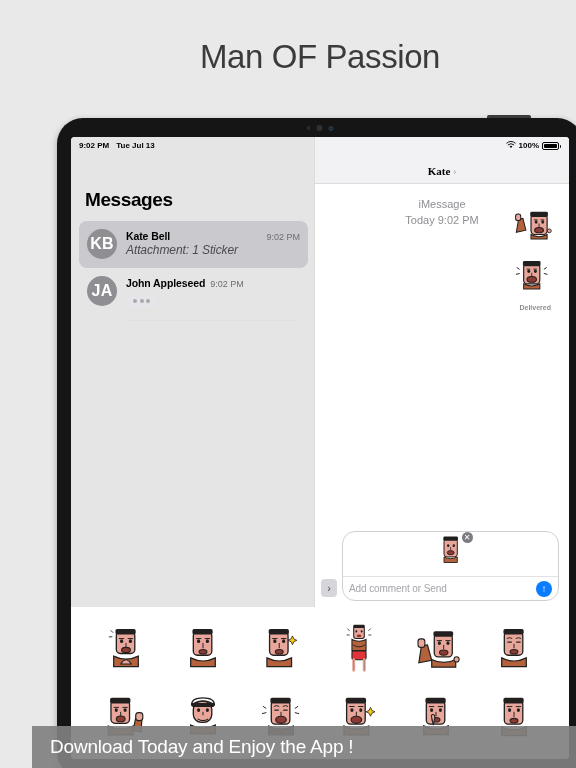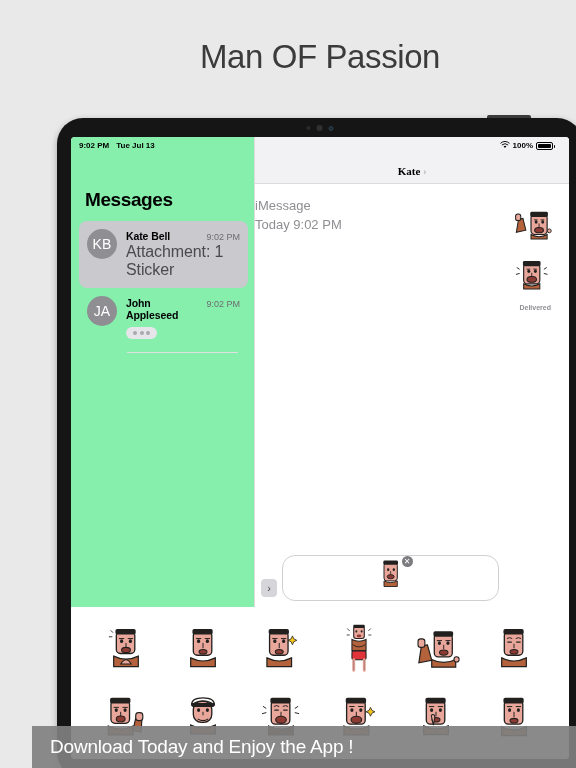--- a/index.html
+++ b/index.html
@@ -43,52 +43,52 @@
   .vol-dn { top: 104px; height: 34px; }
   .pwr-btn { position: absolute; top: -3px; right: 52px; width: 44px; height: 3px; background: #3a3a3a; border-radius: 2px 2px 0 0; }
 
   
   .statusbar {
     position: absolute; top: 0; left: 0; width: 498px; height: 17px;
     display: flex; align-items: center; z-index: 5;
     font-size: 8px; color: #000; font-weight: 600;
   }
   .sb-left { display: flex; gap: 7px; padding-left: 8px; }
-  .sb-right { margin-left: auto; display: flex; align-items: center; gap: 3px; padding-right: 16px; }
+  .sb-right { margin-left: auto; display: flex; align-items: center; gap: 3px; padding-right: 10px; }
   .wifi-ico { display: inline-block; }
   .batt { width: 17px; height: 8px; border: 1px solid #000; border-radius: 2px; position: relative; }
   .batt::after { content:""; position:absolute; right:-3px; top:2.5px; width:1.5px; height:3px; background:#000; border-radius:0 1px 1px 0; }
   .batt-fill { position:absolute; left:1px; top:1px; bottom:1px; right:1px; background:#000; border-radius:1px; }
 
   
   .split { position: absolute; top: 0; left: 0; width: 498px; height: 470px; display: flex; }
-  .sidebar { width: 184px; height: 470px; background: #86efac; position: relative; border-right: 1px solid #dcdcdc; }
+  .sidebar { width: 244px; height: 470px; background: #e5e5e5; position: relative; border-right: 1px solid #dcdcdc; }
   .convo { flex: 1; height: 470px; background: #fff; position: relative; }
 
   .sidebar-title { position: absolute; top: 52px; left: 14px; font-size: 19px; font-weight: 700; color: #000; letter-spacing: -0.4px; }
 
   .chat-list { position: absolute; top: 84px; left: 8px; right: 6px; }
   .chat-row { display: flex; align-items: flex-start; padding: 8px 8px 9px 8px; border-radius: 8px; gap: 9px; }
   .chat-row.selected { background: #c9c9ce; }
-  .avatar { width: 30px; height: 30px; border-radius: 50%; background: #8e8e93; color: #fff; font-size: 14px; font-weight: 400; display: flex; align-items: center; justify-content: center; flex-shrink: 0; letter-spacing: 0.2px; }
+  .avatar { width: 30px; height: 30px; border-radius: 50%; background: #8e8e93; color: #fff; font-size: 16px; font-weight: 700; display: flex; align-items: center; justify-content: center; flex-shrink: 0; letter-spacing: 0.2px; }
   .chat-body { flex: 1; min-width: 0; padding-top: 1px; }
   .chat-top { display: flex; align-items: baseline; gap: 5px; }
   .chat-name { font-size: 10.5px; font-weight: 700; color: #000; letter-spacing: -0.1px; }
   .chat-time { font-size: 9px; color: #6d6d72; margin-left: auto; white-space: nowrap; }
   .chat-time.inline { margin-left: 0; }
-  .chat-preview { font-size: 16px; color: #4a4a4f; margin-top: 1px; letter-spacing: -0.1px; }
+  .chat-preview { font-size: 12px; color: #4a4a4f; margin-top: 1px; letter-spacing: -0.1px; font-style: italic; }
   .typing { display: inline-flex; align-items: center; gap: 2.5px; background: #e5e5ea; border-radius: 9px; padding: 4px 7px; margin-top: 3px; }
   .typing i { width: 4px; height: 4px; border-radius: 50%; background: #a8a8ad; display: block; }
   .list-divider { height: 1px; background: #e0e0e2; margin: 4px 10px 0 48px; }
 
   
   .convo-header { height: 47px; background: #f2f2f4; display: flex; align-items: flex-end; justify-content: center; padding-bottom: 6px; border-bottom: 1px solid #dcdcdc; }
   .convo-title { font-size: 11px; font-weight: 700; color: #000; font-family: Liberation Serif, serif; }
   .convo-chevron { font-size: 9px; color: #9a9a9f; margin-left: 3px; }
-  .convo-meta { text-align: left; margin-top: 13px; font-size: 13px; color: #8e8e93; line-height: 1.45; }
+  .convo-meta { text-align: center; margin-top: 13px; font-size: 11px; color: #8e8e93; line-height: 1.45; }
   .msg-stack { position: absolute; right: 16px; top: 66px; display: flex; flex-direction: column; align-items: flex-end; gap: 2px; }
   .delivered { font-size: 7px; color: #8e8e93; font-weight: 600; margin-top: 1px; margin-right: 2px; }
 
   
   .input-area { position: absolute; left: 0; bottom: 0; width: 250px; }
   .input-row { display: flex; align-items: flex-end; gap: 5px; padding: 0 6px 6px 6px; }
   .expand-btn { width: 16px; height: 18px; border-radius: 4px; background: #d6d6da; display: flex; align-items: center; justify-content: center; color: #4a4a4f; font-size: 11px; flex-shrink: 0; margin-bottom: 4px; }
   .input-box { flex: 1; border: 1px solid #d0d0d4; border-radius: 13px; background: #fff; overflow: hidden; }
   .preview-pane { height: 44px; display: flex; align-items: center; justify-content: center; position: relative; }
   .preview-sticker { position: relative; }
@@ -246,20 +246,24 @@
                       <rect x="9" y="3" width="21" height="6" rx="2" fill="#22201f"></rect>
                       <ellipse cx="16" cy="16" rx="1.7" ry="2" fill="#22201f"></ellipse>
                       <ellipse cx="24" cy="16" rx="1.7" ry="2" fill="#22201f"></ellipse>
                       <path d="M19.5 18 v5" stroke="#22201f" stroke-width="1.1"></path>
                       <ellipse cx="19.5" cy="26" rx="5" ry="3" fill="#8d3a33" stroke="#22201f" stroke-width="1.2"></ellipse>
                       <path d="M10 32 q9.5 5 19 0 v8 h-19 z" fill="#b4623c" stroke="#22201f" stroke-width="1.3"></path>
                     </svg>
                     <div class="close-x">✕</div>
                   </div>
                 </div>
+                <div class="comment-row">
+                  <span class="comment-ph">Add comment or Send</span>
+                  <div class="send-btn">↑</div>
+                </div>
               </div>
             </div>
 
             <div class="app-drawer">
               <div class="app-ico" style="background:#fff;border:1px solid #e3e3e6;">
                 <svg width="13" height="13" viewBox="0 0 14 14">
                   <g>
                     <ellipse cx="7" cy="3.5" rx="1.6" ry="3.1" fill="#fdc60b"></ellipse>
                     <ellipse cx="7" cy="10.5" rx="1.6" ry="3.1" fill="#30c2f3"></ellipse>
                     <ellipse cx="3.5" cy="7" rx="3.1" ry="1.6" fill="#f94d6a"></ellipse>

